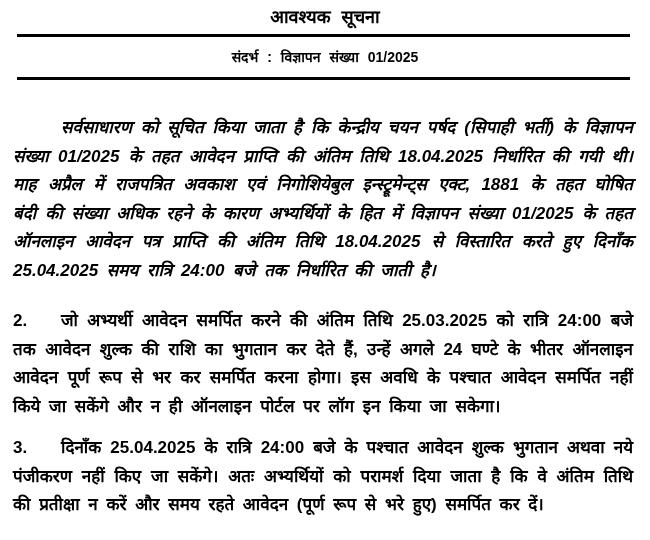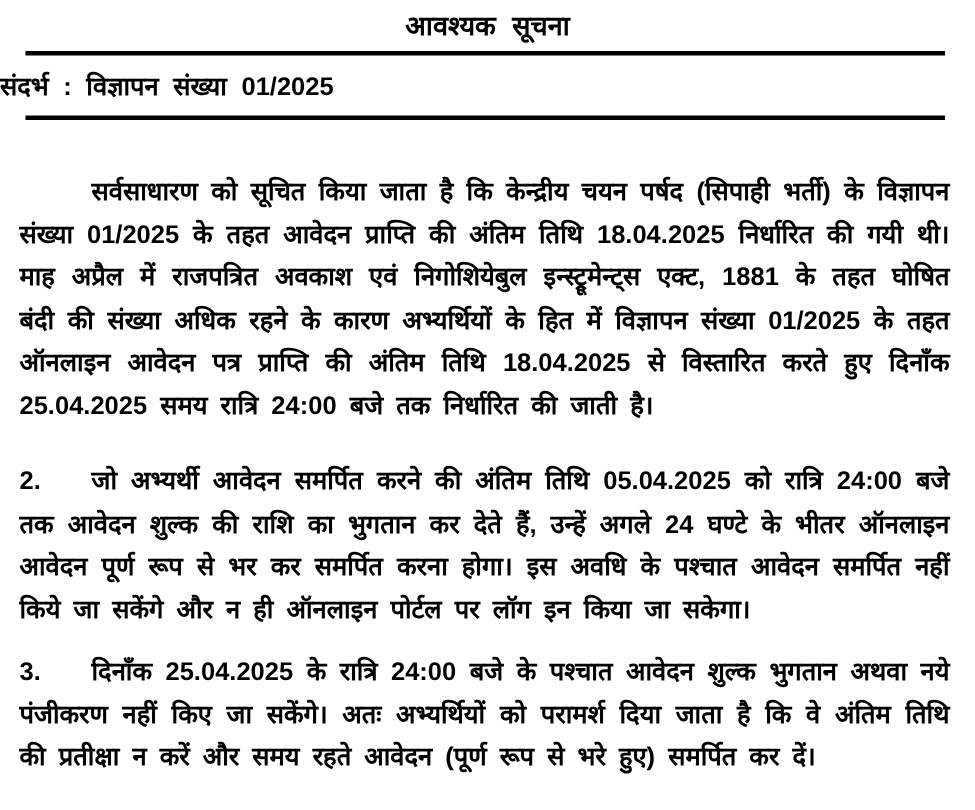--- a/index.html
+++ b/index.html
@@ -35,21 +35,22 @@
     margin-left: 17px;
     margin-right: 20px;
   }
   .rule-top {
     margin-top: 4px;
   }
   .rule-bottom {
     margin-top: 7px;
   }
   .ref {
-    font-size: 17px;
+    text-align: center;
+    font-size: 14px;
     line-height: 25px;
     margin-top: 8px;
     word-spacing: 5px;
   }
   .subj {
     text-align: center;
     font-size: 18px;
     line-height: 27px;
     margin-top: 1px;
     word-spacing: 5px;
@@ -61,20 +62,21 @@
     line-height: 28.5px;
     text-align: justify;
     word-spacing: 4px;
   }
   .para {
     margin: 0;
   }
   .para.opening {
     text-indent: 48px;
     margin-bottom: 22px;
+    font-style: italic;
   }
   .para.item {
     margin-bottom: 13px;
   }
   .para.item.last {
     margin-bottom: 0;
   }
   .num {
     display: inline-block;
     width: 48px;
@@ -93,19 +95,19 @@
 
   <div class="ref">संदर्भ : विज्ञापन संख्या 01/2025</div>
 
 
   <div class="rule rule-bottom"></div>
 
   <div class="body-text">
 
     <p class="para opening"><span>सर्वसाधारण को सूचित किया जाता है कि केन्द्रीय चयन पर्षद (सिपाही भर्ती) के विज्ञापन संख्या 01/2025 के तहत आवेदन प्राप्ति की अंतिम तिथि 18.04.2025 निर्धारित की गयी थी। माह अप्रैल में राजपत्रित अवकाश एवं निगोशियेबुल इन्स्ट्रूमेन्ट्स एक्ट, 1881 के तहत घोषित बंदी की संख्या अधिक रहने के कारण अभ्यर्थियों के हित में विज्ञापन संख्या 01/2025 के तहत ऑनलाइन आवेदन पत्र प्राप्ति की अंतिम तिथि 18.04.2025 से विस्तारित करते हुए दिनाँक 25.04.2025 समय रात्रि 24:00 बजे तक निर्धारित की जाती है।</span></p>
 
-    <p class="para item"><span class="num">2.</span><span>जो अभ्यर्थी आवेदन समर्पित करने की अंतिम तिथि 05.04.2025 को रात्रि 24:00 बजे तक आवेदन शुल्क की राशि का भुगतान कर देते हैं, उन्हें अगले 24 घण्टे के भीतर ऑनलाइन आवेदन पूर्ण रूप से भर कर समर्पित करना होगा। इस अवधि के पश्चात आवेदन समर्पित नहीं किये जा सकेंगे और न ही ऑनलाइन पोर्टल पर लॉग इन किया जा सकेगा।</span></p>
+    <p class="para item"><span class="num">2.</span><span>जो अभ्यर्थी आवेदन समर्पित करने की अंतिम तिथि 25.03.2025 को रात्रि 24:00 बजे तक आवेदन शुल्क की राशि का भुगतान कर देते हैं, उन्हें अगले 24 घण्टे के भीतर ऑनलाइन आवेदन पूर्ण रूप से भर कर समर्पित करना होगा। इस अवधि के पश्चात आवेदन समर्पित नहीं किये जा सकेंगे और न ही ऑनलाइन पोर्टल पर लॉग इन किया जा सकेगा।</span></p>
 
     <p class="para item last"><span class="num">3.</span><span>दिनाँक 25.04.2025 के रात्रि 24:00 बजे के पश्चात आवेदन शुल्क भुगतान अथवा नये पंजीकरण नहीं किए जा सकेंगे। अतः अभ्यर्थियों को परामर्श दिया जाता है कि वे अंतिम तिथि की प्रतीक्षा न करें और समय रहते आवेदन (पूर्ण रूप से भरे हुए) समर्पित कर दें।</span></p>
 
   </div>
 
 </div>
 
 </body></html>

